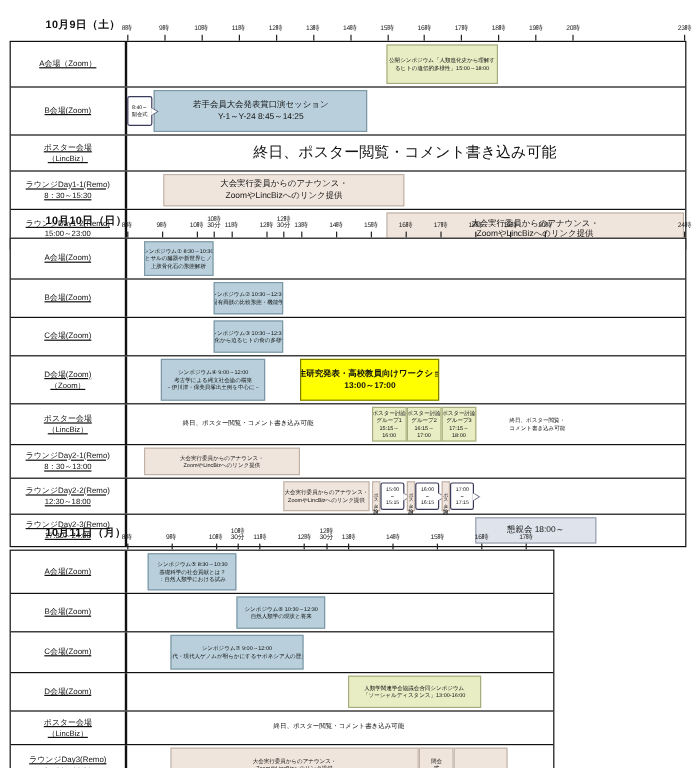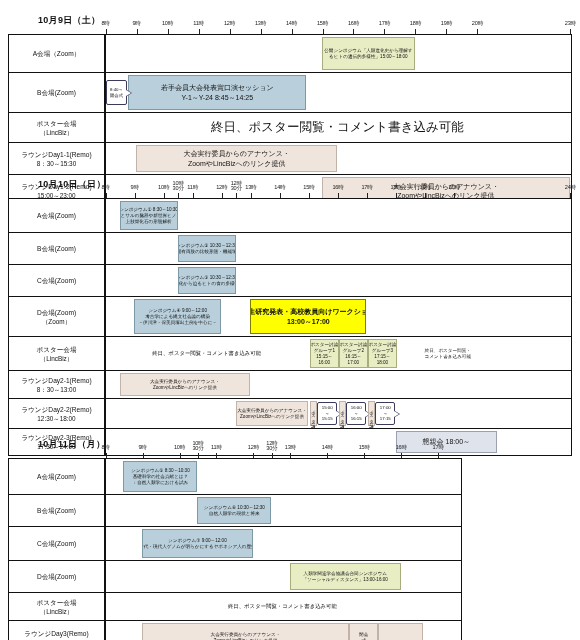--- a/index.html
+++ b/index.html
@@ -34,20 +34,21 @@
 
   .grid {
     position: relative;
     border: 1.6px solid #111;
     background: #fff;
   }
   .row {
     position: relative;
     display: flex;
     border-bottom: 1.2px solid #111;
+    text-decoration: underline;
   }
   .row:last-child { border-bottom: none; }
   .row-label {
     width: 96px; flex: 0 0 96px;
     border-right: 1.6px solid #111;
     display: flex; flex-direction: column;
     align-items: center; justify-content: center;
     font-size: 6.6px; line-height: 9px; text-align: center;
     padding: 2px 1px;
   }

